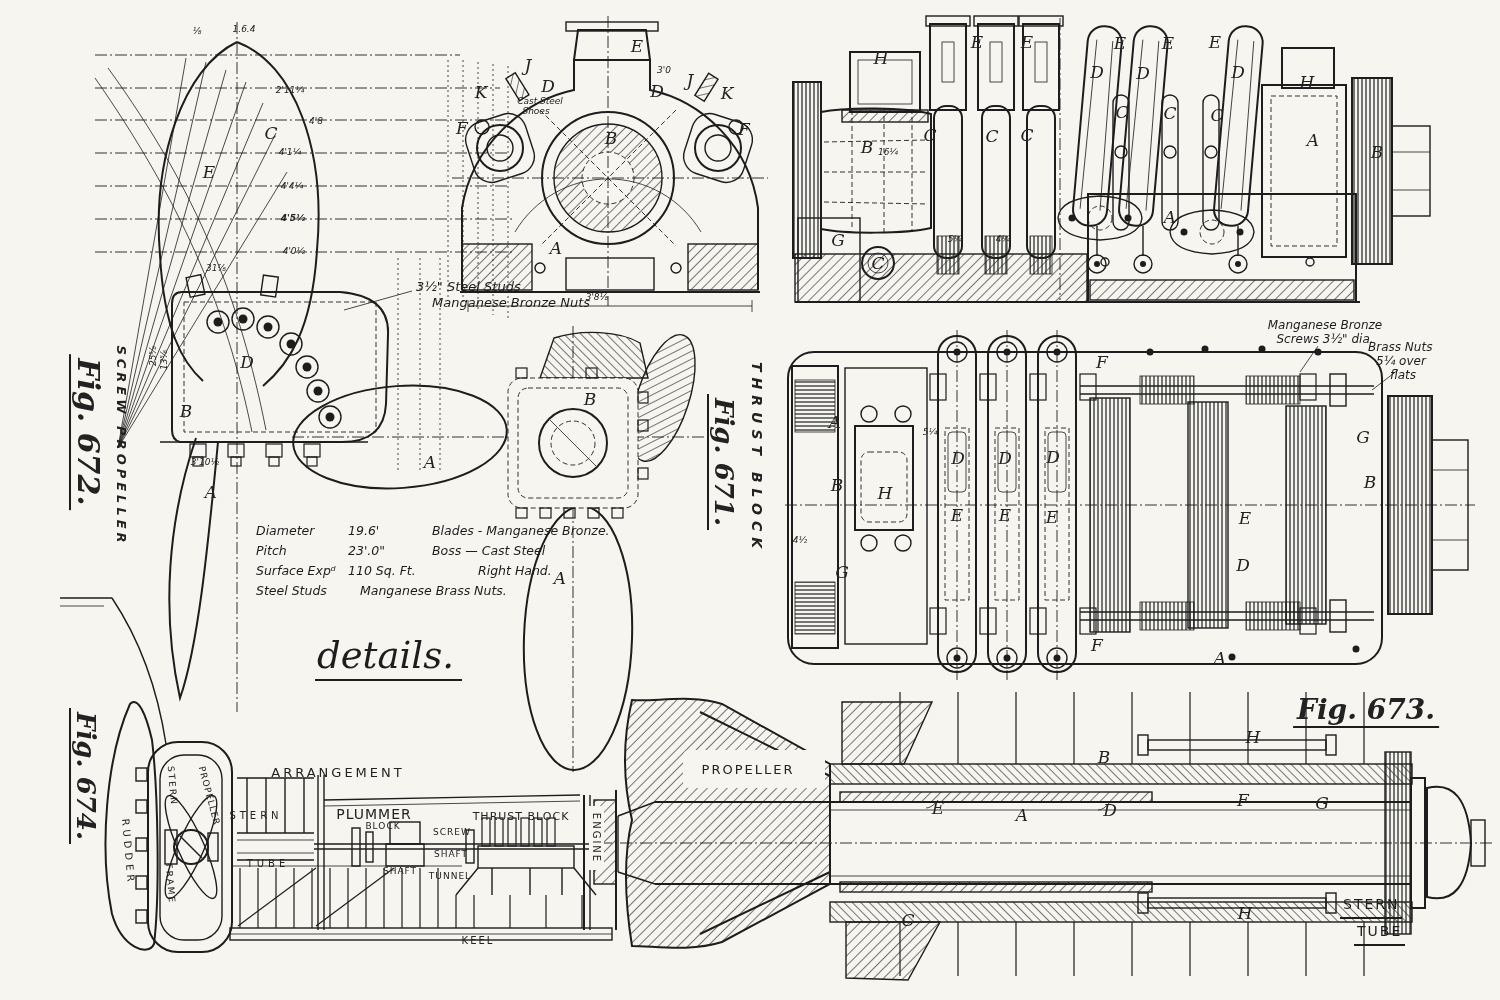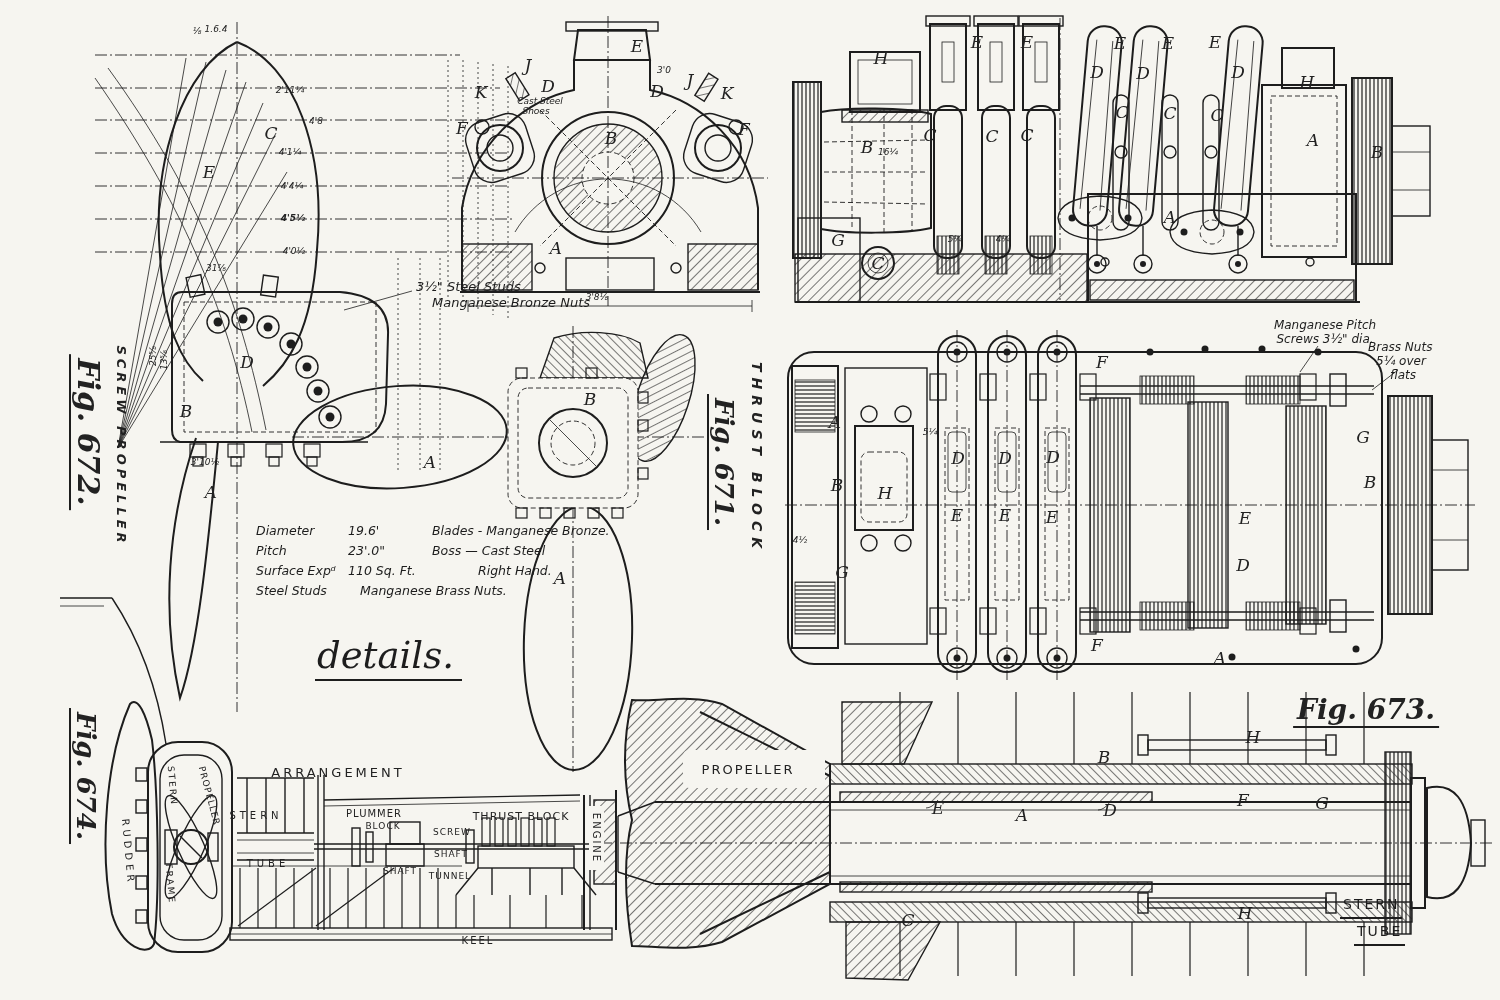--- a/index.html
+++ b/index.html
@@ -521,21 +521,21 @@
       <span class="plabel figno" style="left: 86px; top: 432px; font-size: 30px; transform: translate(-50%, -50%) rotate(90deg);">Fig. 672.</span>
       <span class="plabel vcaps" style="left: 121px; top: 446px; font-size: 13px; letter-spacing: 4px; transform: translate(-50%, -50%) rotate(90deg);">SCREW PROPELLER</span>
       <span class="plabel figno" style="left: 722px; top: 462px; font-size: 26px; transform: translate(-50%, -50%) rotate(90deg);">Fig. 671.</span>
       <span class="plabel vcaps" style="left: 757px; top: 458px; font-size: 14px; letter-spacing: 6px; transform: translate(-50%, -50%) rotate(90deg);">THRUST BLOCK</span>
       <span class="plabel figno" style="left: 84px; top: 776px; font-size: 26px; transform: translate(-50%, -50%) rotate(90deg);">Fig. 674.</span>
       <span class="plabel figno" style="left: 1366px; top: 712px; font-size: 28px; transform: translate(-50%, -50%);">Fig. 673.</span>
       <span class="plabel cap" style="left: 338px; top: 772px; font-size: 13px; letter-spacing: 3px; transform: translate(-50%, -50%);">ARRANGEMENT</span>
       <span class="plabel cap" style="left: 748px; top: 769px; font-size: 13px; letter-spacing: 2px; transform: translate(-50%, -50%);">PROPELLER</span>
       <span class="plabel cap" style="left: 256px; top: 816px; font-size: 10px; letter-spacing: 4px; transform: translate(-50%, -50%);">STERN</span>
       <span class="plabel cap" style="left: 268px; top: 864px; font-size: 10px; letter-spacing: 4px; transform: translate(-50%, -50%);">TUBE</span>
-      <span class="plabel cap" style="left: 374px; top: 814px; font-size: 10px; letter-spacing: 1px; transform: translate(-50%, -50%);">PLUMMER</span>
+      <span class="plabel cap" style="left: 374px; top: 814px; font-size: 14px; letter-spacing: 1px; transform: translate(-50%, -50%);">PLUMMER</span>
       <span class="plabel cap" style="left: 383px; top: 826px; font-size: 9px; letter-spacing: 1px; transform: translate(-50%, -50%);">BLOCK</span>
       <span class="plabel cap" style="left: 400px; top: 871px; font-size: 9px; letter-spacing: 1px; transform: translate(-50%, -50%);">SHAFT</span>
       <span class="plabel cap" style="left: 452px; top: 832px; font-size: 9px; letter-spacing: 1px; transform: translate(-50%, -50%);">SCREW</span>
       <span class="plabel cap" style="left: 451px; top: 854px; font-size: 9px; letter-spacing: 1px; transform: translate(-50%, -50%);">SHAFT</span>
       <span class="plabel cap" style="left: 450px; top: 876px; font-size: 9px; letter-spacing: 1px; transform: translate(-50%, -50%);">TUNNEL</span>
       <span class="plabel cap" style="left: 521px; top: 816px; font-size: 11px; letter-spacing: 1px; transform: translate(-50%, -50%);">THRUST BLOCK</span>
       <span class="plabel cap" style="left: 596px; top: 838px; font-size: 10px; letter-spacing: 2px; transform: translate(-50%, -50%) rotate(90deg);">ENGINE</span>
       <span class="plabel cap" style="left: 478px; top: 941px; font-size: 10px; letter-spacing: 2px; transform: translate(-50%, -50%);">KEEL</span>
       <span class="plabel cap" style="left: 128px; top: 852px; font-size: 10px; letter-spacing: 4px; transform: translate(-50%, -50%) rotate(85deg);">RUDDER</span>
       <span class="plabel cap" style="left: 172px; top: 786px; font-size: 9px; letter-spacing: 2px; transform: translate(-50%, -50%) rotate(85deg);">STERN</span>
@@ -604,21 +604,21 @@
       <span class="plabel" style="left: 1104px; top: 757px; transform: translate(-50%, -50%);">B</span>
       <span class="plabel" style="left: 938px; top: 808px; transform: translate(-50%, -50%);">E</span>
       <span class="plabel" style="left: 1022px; top: 815px; transform: translate(-50%, -50%);">A</span>
       <span class="plabel" style="left: 1110px; top: 810px; transform: translate(-50%, -50%);">D</span>
       <span class="plabel" style="left: 1243px; top: 800px; transform: translate(-50%, -50%);">F</span>
       <span class="plabel" style="left: 1322px; top: 803px; transform: translate(-50%, -50%);">G</span>
       <span class="plabel" style="left: 1253px; top: 737px; transform: translate(-50%, -50%);">H</span>
       <span class="plabel" style="left: 1245px; top: 913px; transform: translate(-50%, -50%);">H</span>
       <span class="plabel" style="left: 908px; top: 920px; transform: translate(-50%, -50%);">C</span>
       <span class="plabel dim" style="left: 197px; top: 31px; transform: translate(-50%, -50%);">⅛</span>
-      <span class="plabel dim" style="left: 216px; top: 29px; transform: translate(-50%, -50%);">1.6.4</span>
+      <span class="plabel dim" style="left: 244px; top: 29px; transform: translate(-50%, -50%);">1.6.4</span>
       <span class="plabel dim" style="left: 290px; top: 90px; transform: translate(-50%, -50%);">2'11¼</span>
       <span class="plabel dim" style="left: 289px; top: 121px; transform: translate(-50%, -50%); margin-left: 27px;">4'8</span>
       <span class="plabel dim" style="left: 290px; top: 152px; transform: translate(-50%, -50%);">4'1¼</span>
       <span class="plabel dim" style="left: 292px; top: 186px; transform: translate(-50%, -50%);">4'4¼</span>
       <span class="plabel dim" style="left: 293px; top: 218px; transform: translate(-50%, -50%); font-weight: bold;">4'5½</span>
       <span class="plabel dim" style="left: 294px; top: 251px; transform: translate(-50%, -50%);">4'0½</span>
       <span class="plabel dim" style="left: 216px; top: 268px; transform: translate(-50%, -50%);">31⅞</span>
       <span class="plabel dim" style="left: 205px; top: 462px; transform: translate(-50%, -50%);">3'10½</span>
       <span class="plabel dim" style="left: 153px; top: 356px; transform: translate(-50%, -50%) rotate(-90deg);">25⅝</span>
       <span class="plabel dim" style="left: 164px; top: 360px; transform: translate(-50%, -50%) rotate(-90deg);">13⅝</span>
@@ -658,21 +658,21 @@
     <span class="spec-r">Manganese Brass Nuts.</span>
   </div>
 </div>
 
 <div class="txt" id="studs-note">
   <div>3½" Steel Studs</div>
   <div class="l2">Manganese Bronze Nuts</div>
 </div>
 
 <div class="txt" id="bronze-note">
-  <div>Manganese Pitch</div>
+  <div>Manganese Bronze</div>
   <div>Screws 3½" dia.</div>
 </div>
 
 <div class="txt" id="brass-note">
   <div>Brass Nuts</div>
   <div class="l2">5¼ over</div>
   <div class="l3">flats</div>
 </div>
 
 <div class="txt" id="sterntube-note">

